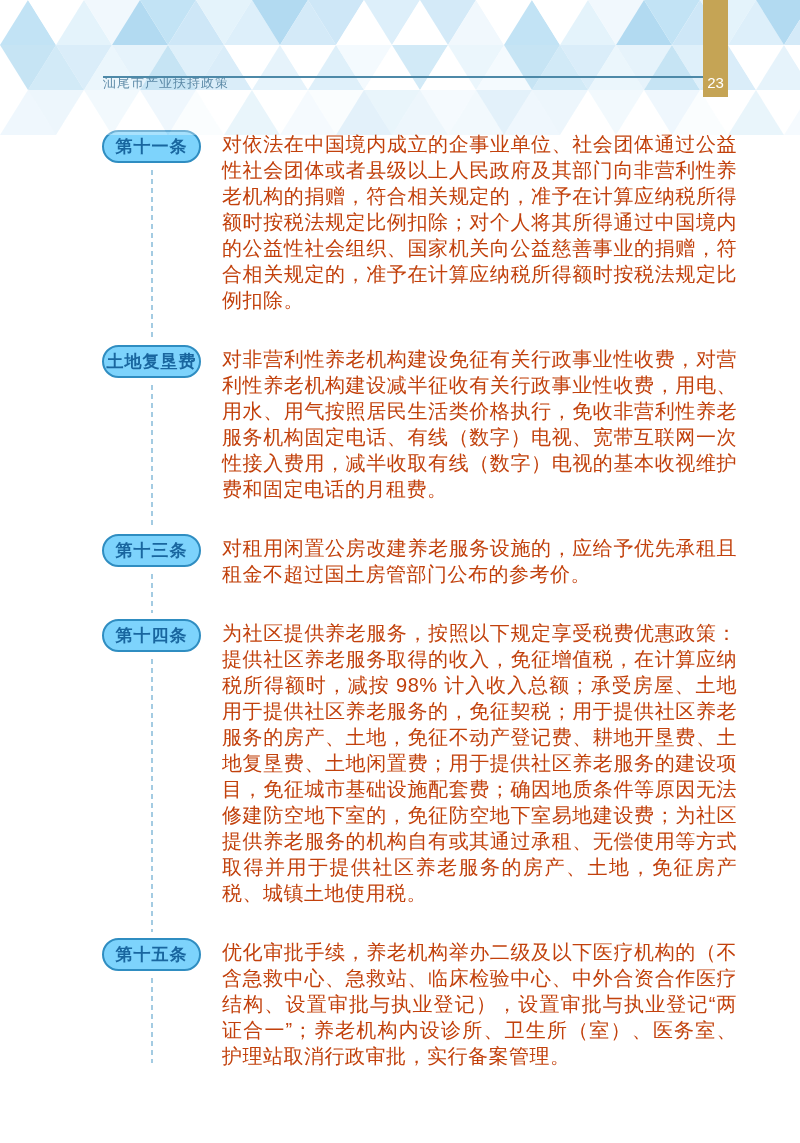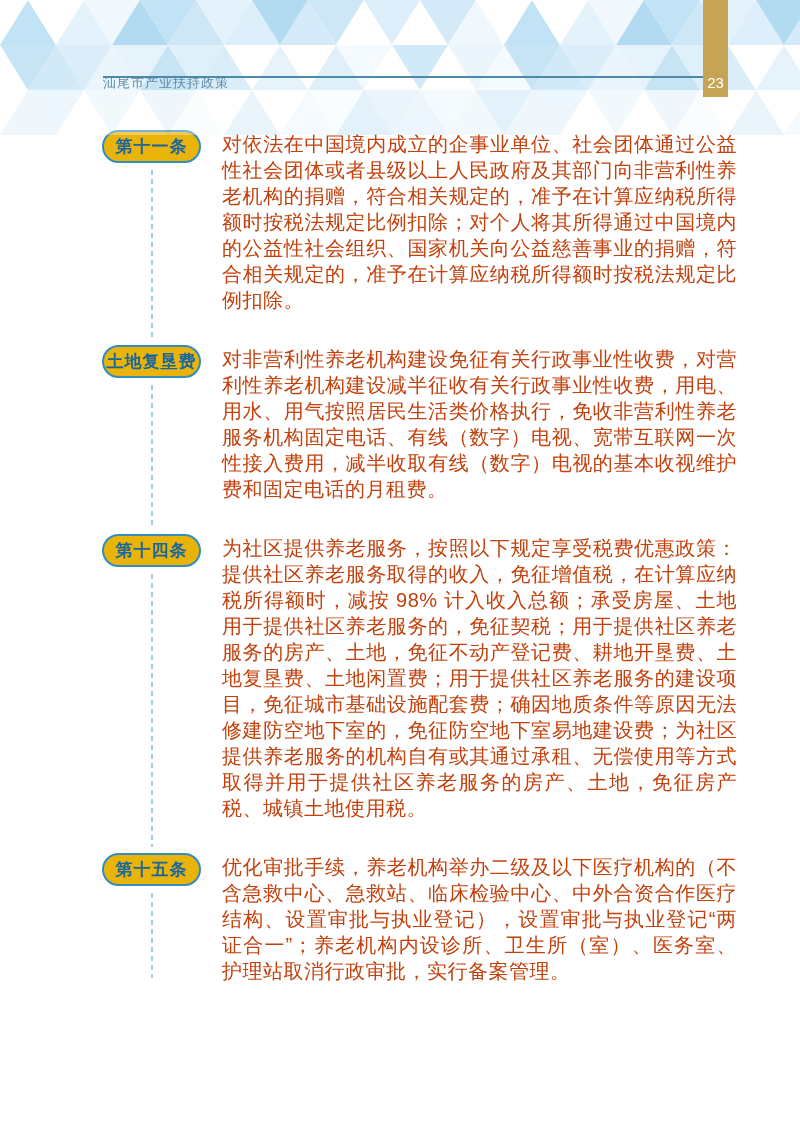--- a/index.html
+++ b/index.html
@@ -22,21 +22,21 @@
     color:#ffffff;font-size:15px;display:flex;align-items:flex-end;justify-content:center;
     padding-bottom:6px;box-sizing:border-box;
   }
   
   .content{padding:0 63px 0 102px;margin-top:-5px;}
   .article{display:flex;margin-bottom:32px;}
   .article:last-child{margin-bottom:12px;}
   .left-col{width:120px;flex-shrink:0;display:flex;flex-direction:column;align-items:flex-start;}
   .badge{
     width:99px;height:33px;box-sizing:border-box;
-    border:2px solid #2f8dc1;border-radius:17px;background:#eab308;
+    border:2px solid #2f8dc1;border-radius:17px;background:#7dd3fc;
     color:#19669f;font-size:17px;font-weight:bold;letter-spacing:1px;
     display:flex;align-items:center;justify-content:center;white-space:nowrap;
   }
   .line-wrap{flex:1;width:99px;position:relative;}
   .vline{
     position:absolute;left:50%;top:7px;bottom:-26px;width:2px;margin-left:-1px;
     background:repeating-linear-gradient(to bottom,#a3cbe2 0 5px,transparent 5px 9px);
   }
   .article:last-child .vline{bottom:6px;}
   .article-text{
@@ -160,20 +160,29 @@
   <div class="article">
     <div class="left-col">
       <div class="badge">土地复垦费</div>
       <div class="line-wrap">
           <div class="vline"></div>
         </div>
     </div>
     <div class="article-text">对非营利性养老机构建设免征有关行政事业性收费，对营利性养老机构建设减半征收有关行政事业性收费，用电、用水、用气按照居民生活类价格执行，免收非营利性养老服务机构固定电话、有线（数字）电视、宽带互联网一次性接入费用，减半收取有线（数字）电视的基本收视维护费和固定电话的月租费。</div>
   </div>
 
+  <div class="article">
+    <div class="left-col">
+      <div class="badge">第十三条</div>
+      <div class="line-wrap">
+          <div class="vline"></div>
+        </div>
+    </div>
+    <div class="article-text">对租用闲置公房改建养老服务设施的，应给予优先承租且租金不超过国土房管部门公布的参考价。</div>
+  </div>
 
   <div class="article">
     <div class="left-col">
       <div class="badge">第十四条</div>
       <div class="line-wrap">
           <div class="vline"></div>
         </div>
     </div>
     <div class="article-text">为社区提供养老服务，按照以下规定享受税费优惠政策：提供社区养老服务取得的收入，免征增值税，在计算应纳税所得额时，减按 98% 计入收入总额；承受房屋、土地用于提供社区养老服务的，免征契税；用于提供社区养老服务的房产、土地，免征不动产登记费、耕地开垦费、土地复垦费、土地闲置费；用于提供社区养老服务的建设项目，免征城市基础设施配套费；确因地质条件等原因无法修建防空地下室的，免征防空地下室易地建设费；为社区提供养老服务的机构自有或其通过承租、无偿使用等方式取得并用于提供社区养老服务的房产、土地，免征房产税、城镇土地使用税。</div>
   </div>

